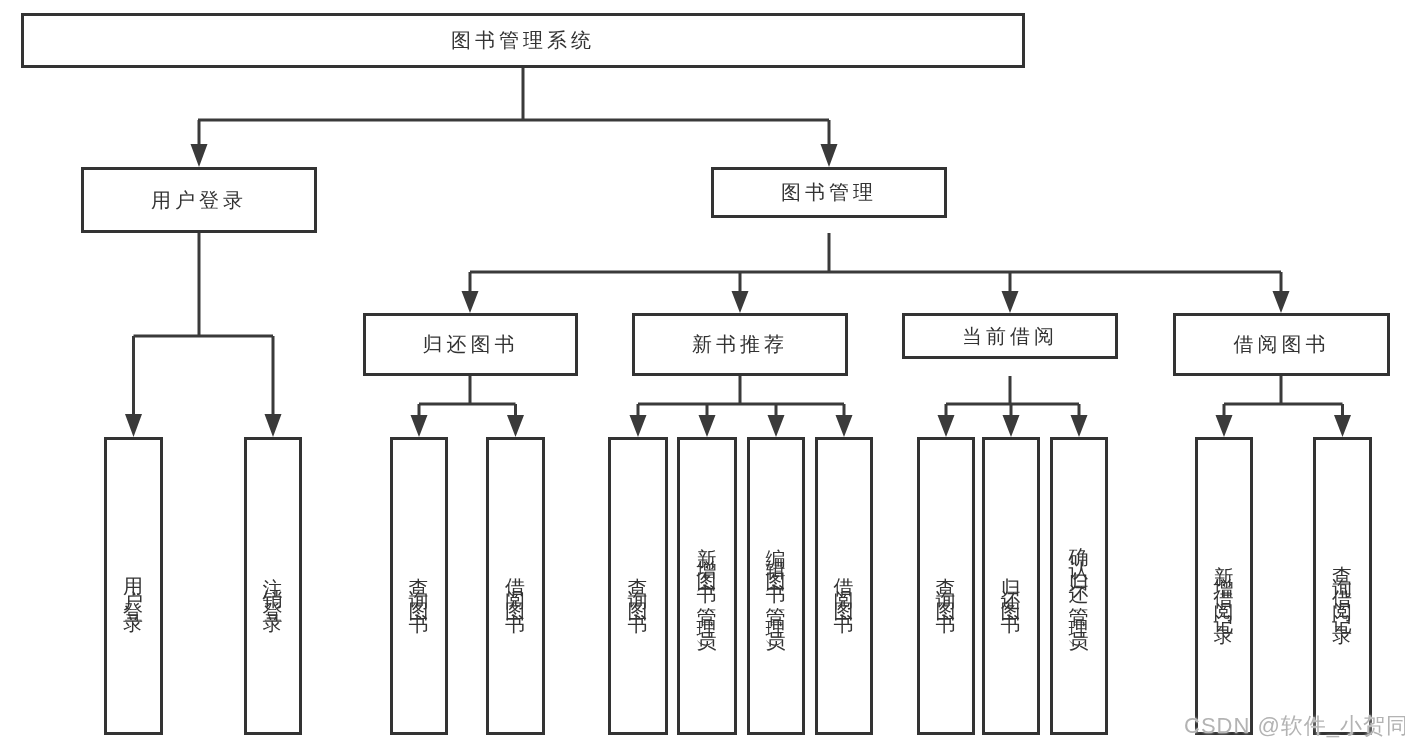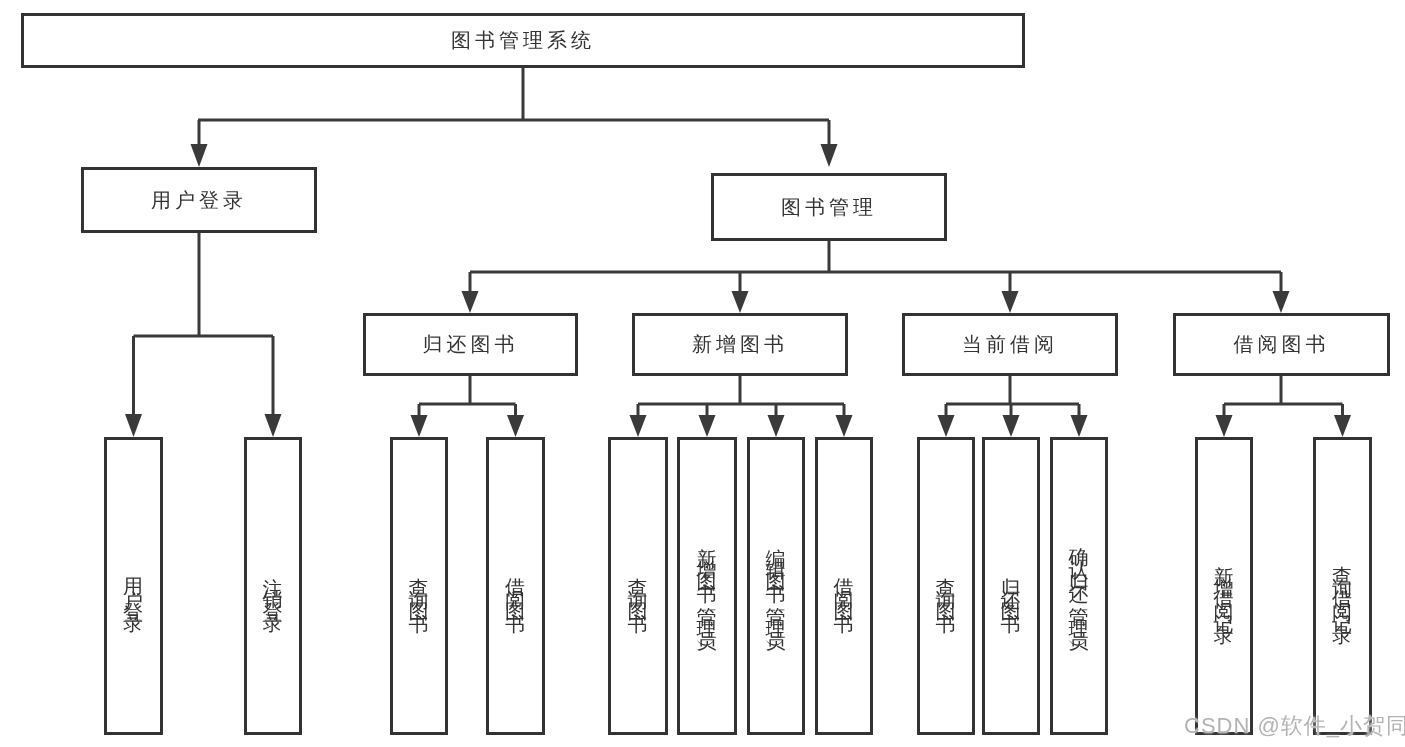--- a/index.html
+++ b/index.html
@@ -107,31 +107,31 @@
       M1334 415 H1351 L1342.5 437 Z"></path>
   </svg>
 
   <div class="box hbox" style="left:21px;top:13px;width:1004px;height:55px">
     <span>图书管理系统</span>
   </div>
 
   <div class="box hbox" style="left:81px;top:167px;width:236px;height:66px">
     <span>用户登录</span>
   </div>
-  <div class="box hbox" style="left:711px;top:173px;width:236px;height:68px">
+  <div class="box hbox" style="left:711px;top:167px;width:236px;height:51px">
     <span>图书管理</span>
   </div>
 
   <div class="box hbox" style="left:363px;top:313px;width:215px;height:63px">
     <span>归还图书</span>
   </div>
   <div class="box hbox" style="left:632px;top:313px;width:216px;height:63px">
-    <span>新增图书</span>
+    <span>新书推荐</span>
   </div>
-  <div class="box hbox" style="left:902px;top:313px;width:216px;height:63px">
+  <div class="box hbox" style="left:902px;top:313px;width:216px;height:46px">
     <span>当前借阅</span>
   </div>
   <div class="box hbox" style="left:1173px;top:313px;width:217px;height:63px">
     <span>借阅图书</span>
   </div>
 
   <div class="box vbox" style="left:104px;width:59px">
     <span class="vtext">用户登录</span>
   </div>
   <div class="box vbox" style="left:244px;width:58px">

